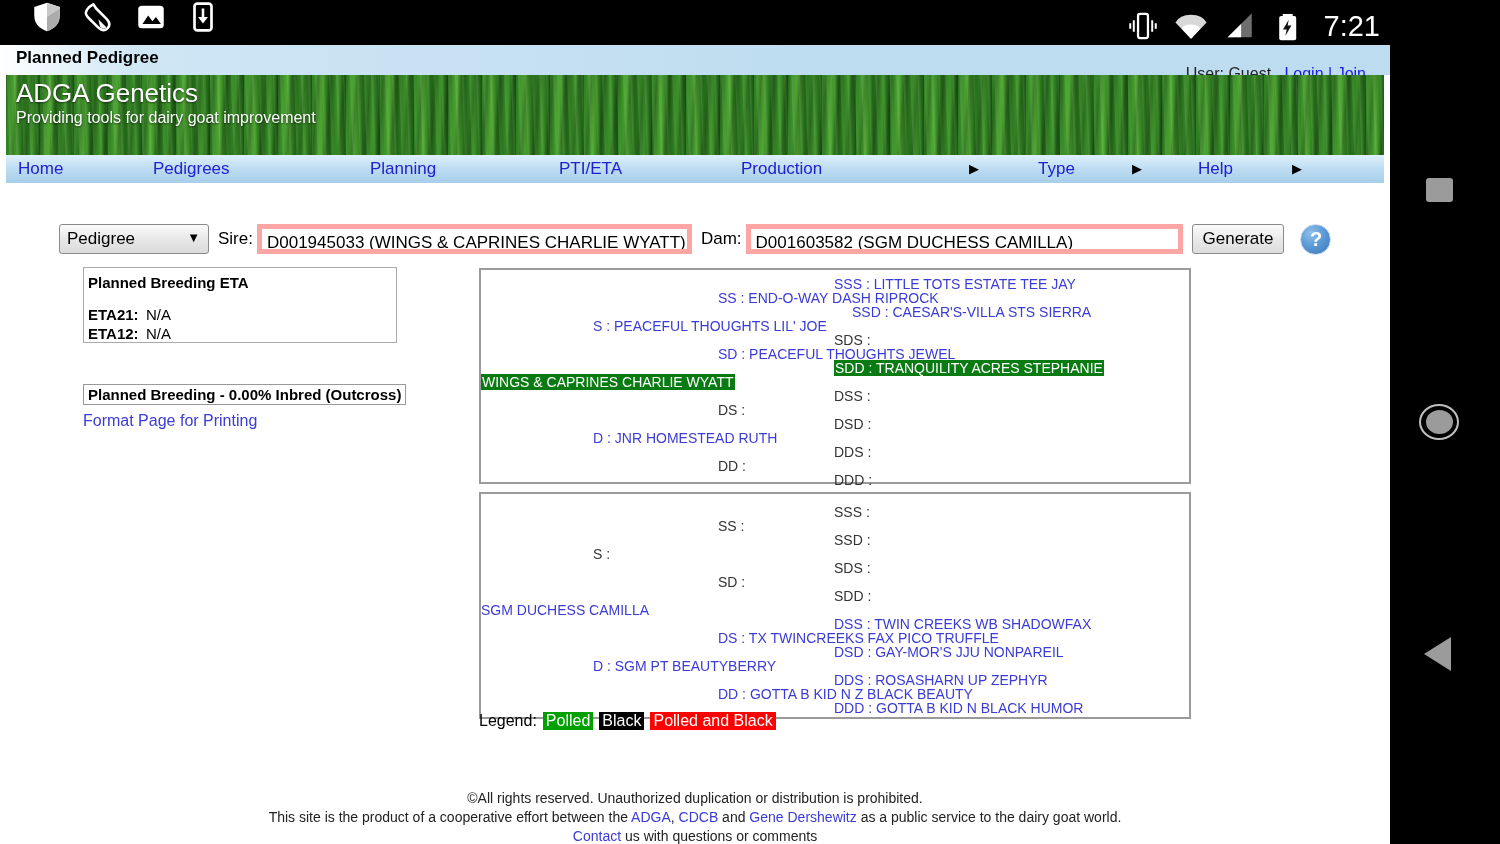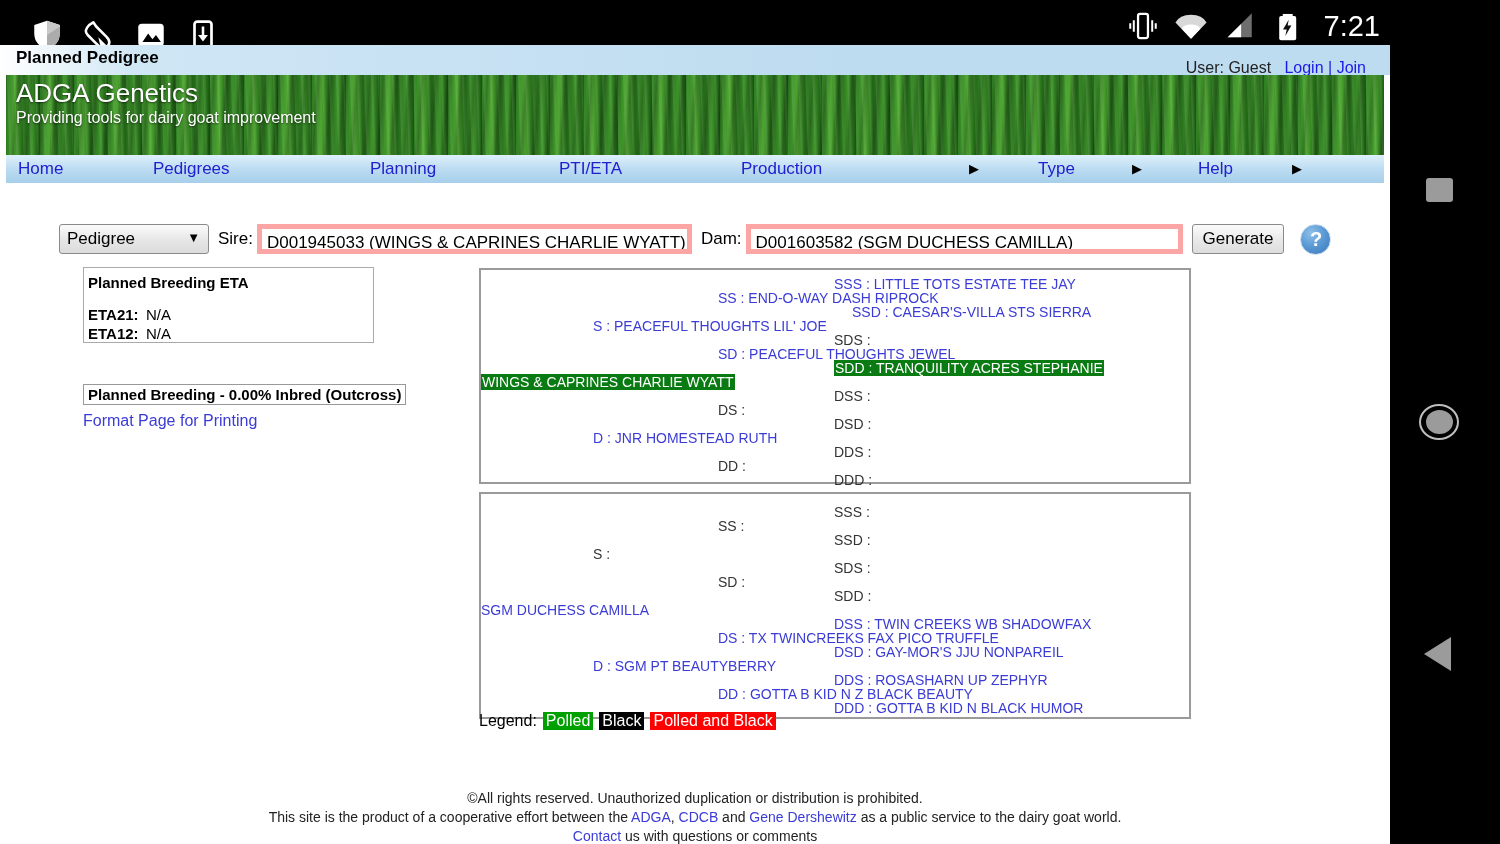--- a/index.html
+++ b/index.html
@@ -9,21 +9,21 @@
     background: #000;
     font-family: "Liberation Sans", sans-serif;
     overflow: hidden;
   }
 
   
   #status-bar {
     position: absolute; left: 0; top: 0;
     width: 1500px; height: 52px;
     background: #000;
-    display: flex; align-items: flex-end;
+    display: flex; align-items: flex-start;
   }
   .sb-left { display: flex; align-items: center; gap: 18px; margin-left: 30px; }
   .sb-icon { width: 34px; height: 34px; display: block; }
   .sb-right {
     position: absolute; right: 120px; top: 0; height: 52px;
     display: flex; align-items: center; gap: 14px;
   }
   #clock {
     color: #fff; font-size: 29px; font-weight: 400;
     font-family: "Liberation Sans", sans-serif;
@@ -48,21 +48,21 @@
   #title-strip-inner {
     position: absolute; left:0; top:0; width: 100%; height: 30px;
     background: linear-gradient(to right, #ffffff 0%, #cfe6f5 10%, #bedcf0 60%, #bedcf0 100%);
   }
   #page-title {
     position: absolute; left: 16px; top: 2px;
     font-size: 17px; font-weight: bold; color: #000;
     line-height: 22px;
   }
   #user-block {
-    position: absolute; right: 24px; top: 12px;
+    position: absolute; right: 24px; top: 18px;
     font-size: 16px; color: #222; line-height: 22px;
     white-space: nowrap;
   }
   #user-block .link { color: #1a1ae6; }
   #user-block .sep { color: #1a1ae6; }
 
   
   #banner {
     position: relative;
     margin: 0 6px;
@@ -167,21 +167,21 @@
     border: 1px solid #c9dcee;
     box-shadow: 0 0 0 2px rgba(255,255,255,0.7);
     color: #fff; font-size: 20px; font-weight: bold;
     display: flex; align-items: center; justify-content: center;
     font-family: "Liberation Sans", sans-serif;
   }
 
   
   #eta-box {
     position: absolute; left: 83px; top: 222px;
-    width: 291px; height: 76px;
+    width: 314px; height: 76px;
     border: 1px solid #aaa;
     background: #fff;
     padding: 6px 0 0 4px;
   }
   #eta-box .hdr { font-size: 15px; font-weight: bold; color: #000; }
   .eta-row { font-size: 15px; color: #000; margin-top: 2px; }
   .eta-row b { display: inline-block; width: 58px; font-weight: bold; }
 
   #inbred-box {
     position: absolute; left: 83px; top: 339px;

